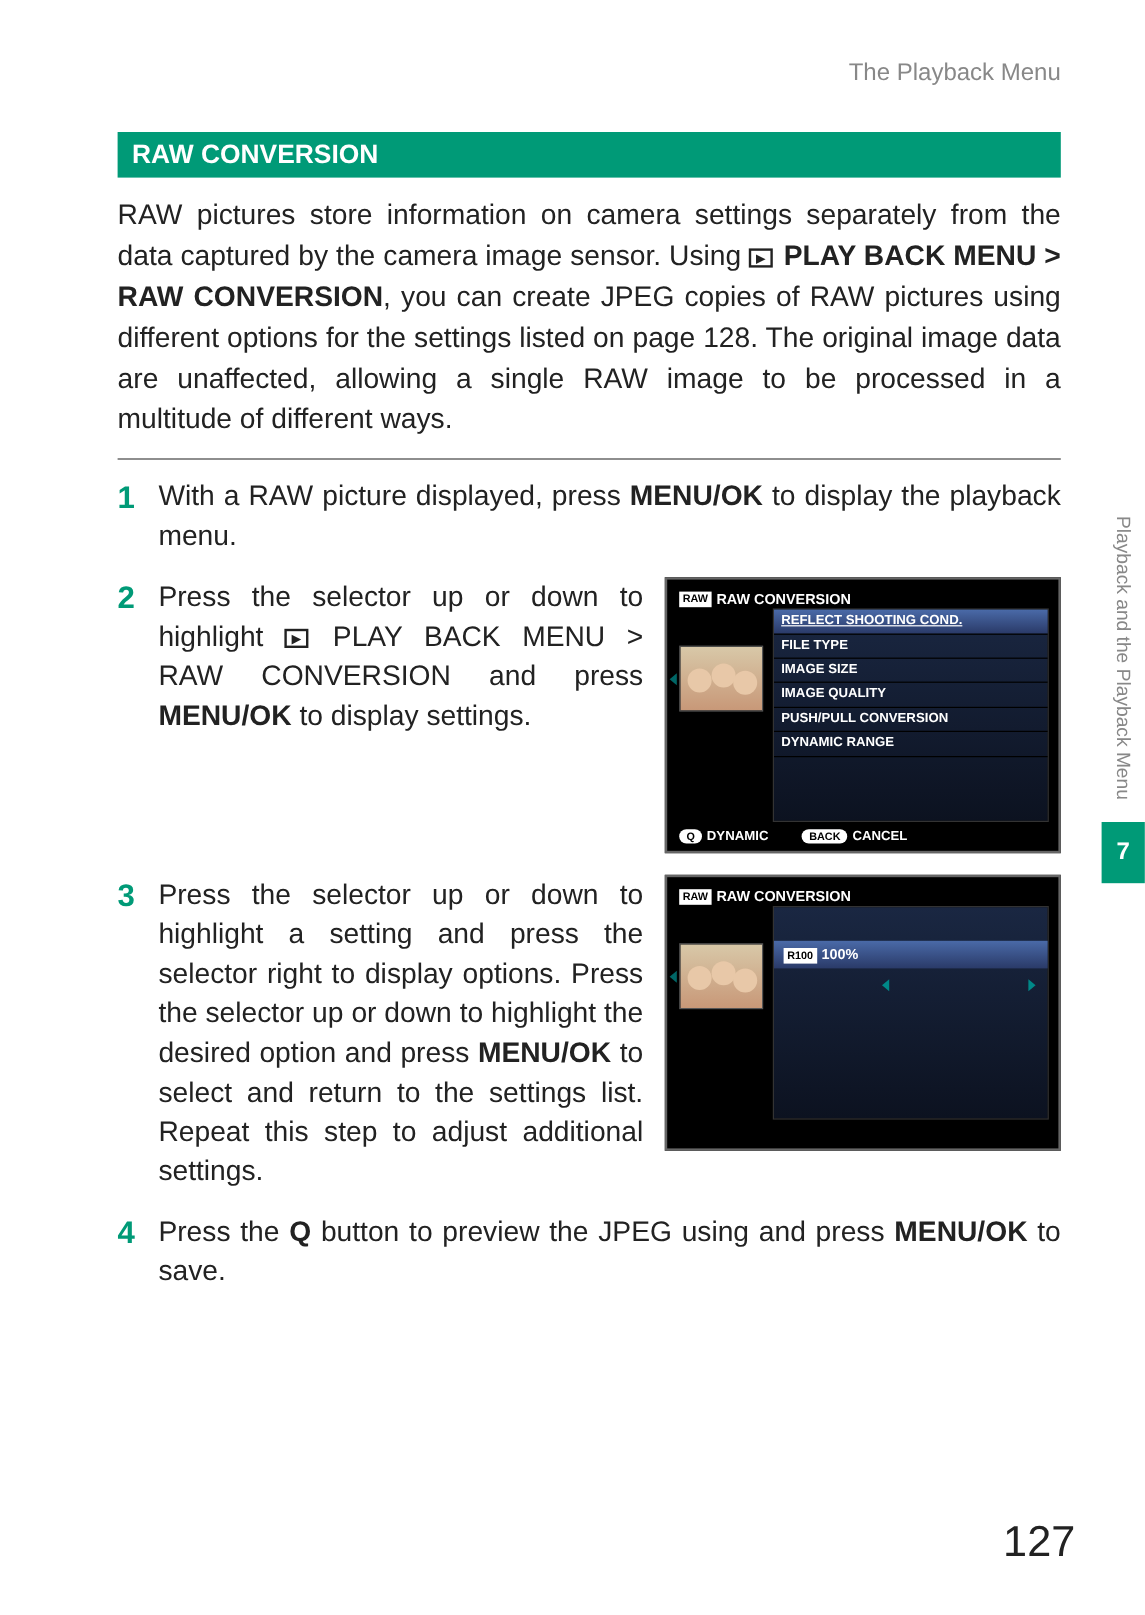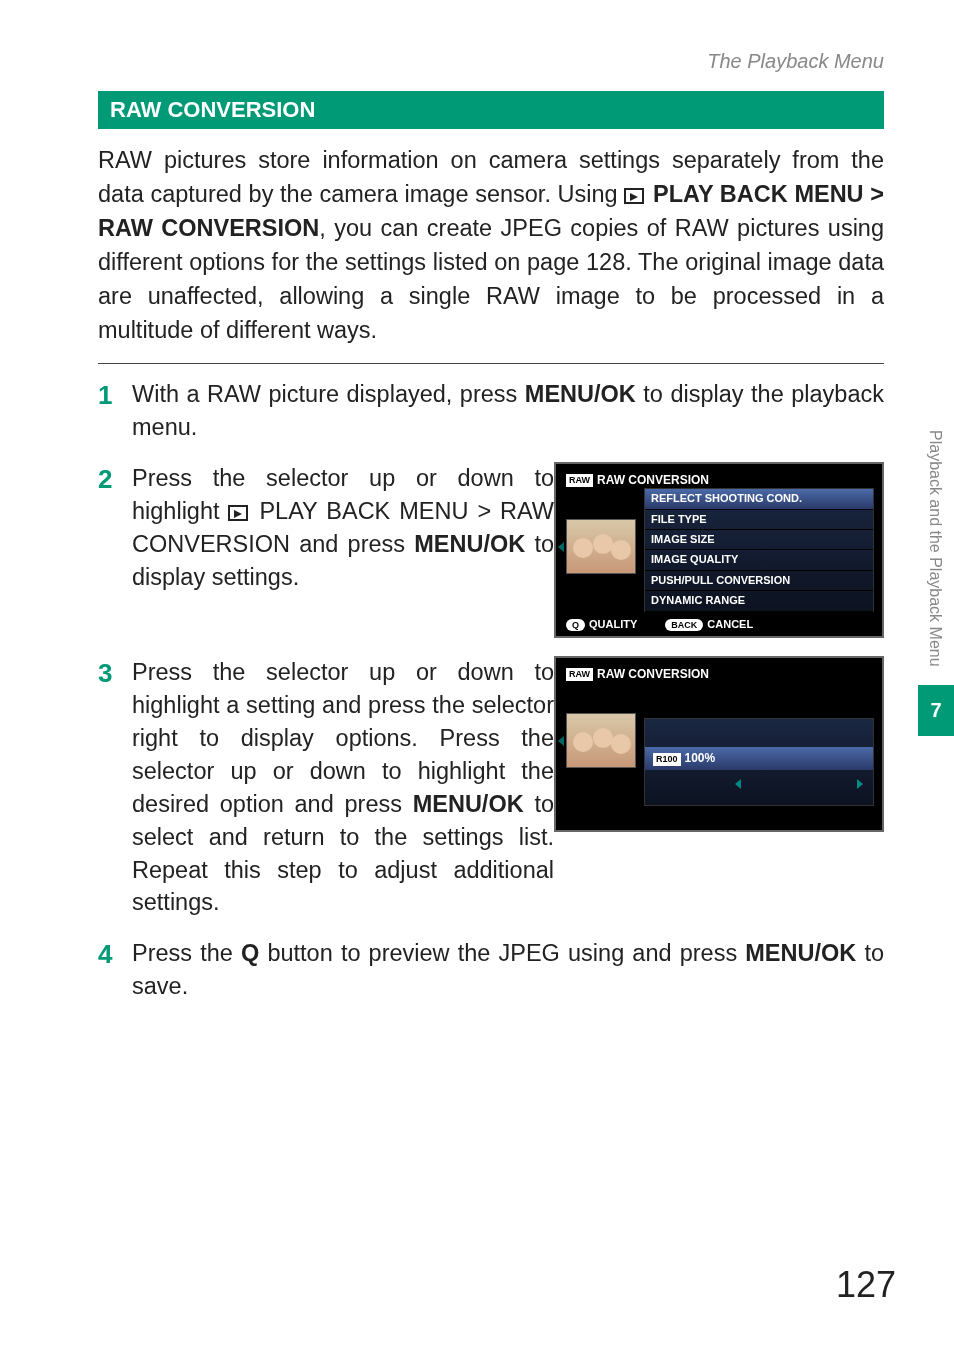--- a/index.html
+++ b/index.html
@@ -13,22 +13,21 @@
     overflow: hidden;
   }
   .page {
     padding: 50px 70px 40px 98px;
     position: relative;
   }
   .header-right {
     text-align: right;
     color: #888;
     font-size: 20px;
-    margin-bottom: 18px;
-    font-style: italic;
+    margin-bottom: 37px;
   }
   .section-bar {
     background: #009a77;
     color: #fff;
     font-weight: bold;
     font-size: 22px;
     padding: 6px 12px;
     margin-bottom: 14px;
   }
   .intro {
@@ -65,21 +64,21 @@
     width: 34px;
     flex: none;
     padding-top: 2px;
   }
   .step-body {
     flex: 1;
     font-size: 23.5px;
     line-height: 1.4;
     text-align: justify;
   }
-  .step-row { display:flex; }
+  .step-row { display:flex; gap:18px; }
   .step-text-col { flex:1; }
   .cond { font-family: "Arial Narrow", Arial, sans-serif; font-stretch: condensed; font-weight: bold; }
   .tip {
     display: flex;
     gap: 10px;
     margin-top: 12px;
     color: #777;
     font-size: 20px;
     line-height: 1.35;
   }
@@ -93,21 +92,21 @@
   .tip-icon::after {
     content: "";
     position: absolute;
     left: 6px; top: 7px;
     width: 10px; height: 10px;
     background: #fff;
     transform: rotate(45deg);
   }
   .screen {
     width: 330px;
-    height: 176px;
+    height: 230px;
     background: #000;
     border: 2px solid #666;
     flex: none;
     position: relative;
     color: #fff;
     font-family: Arial, sans-serif;
   }
   .screen .menu-title {
     position: absolute;
     top: 8px; left: 10px;
@@ -132,20 +131,21 @@
   }
   .screen .menu-area .row {
     font-size: 11px;
     font-weight: bold;
     padding: 2px 6px;
     border-bottom: 1px solid #000;
     color:#fff;
   }
   .screen .menu-area .row.sel {
     background: linear-gradient(#4a6aa8, #2a3a68);
+    text-decoration: underline;
   }
   .screen .thumb {
     position:absolute;
     left:10px; top:55px;
     width:70px; height:55px;
     background: linear-gradient(180deg,#d8c8a8 0%, #c89878 100%);
     border:1px solid #555;
   }
   .screen .thumb .face {
     position:absolute;
@@ -177,21 +177,20 @@
     padding:0 6px;
     font-size:9px;
     margin-right:4px;
   }
   .screen2 .menu-area2 {
     position:absolute;
     left:88px; top:24px; right:8px; bottom:24px;
     background: linear-gradient(#1a2742, #0c1220);
     border:1px solid #333;
     padding-top:28px;
-    margin-top:36px;
   }
   .screen2 .optrow {
     font-size:12px;
     font-weight:bold;
     padding:3px 8px;
     color:#fff;
   }
   .screen2 .optrow.sel {
     background: linear-gradient(#4a6aa8, #2a3a68);
   }
@@ -297,21 +296,21 @@
             <div class="arrow-left"></div>
             <div class="menu-area">
               <div class="row sel">REFLECT SHOOTING COND.</div>
               <div class="row">FILE TYPE</div>
               <div class="row">IMAGE SIZE</div>
               <div class="row">IMAGE QUALITY</div>
               <div class="row">PUSH/PULL CONVERSION</div>
               <div class="row">DYNAMIC RANGE</div>
             </div>
             <div class="footer">
-              <span><span class="pill">Q</span><span>QUALITY</span></span>
+              <span><span class="pill">Q</span><span>DYNAMIC</span></span>
               <span><span class="pill">BACK</span><span>CANCEL</span></span>
             </div>
           </div>
         </div>
       </div>
     </div>
 
     <div class="step">
       <div class="step-num">3</div>
       <div class="step-body">

